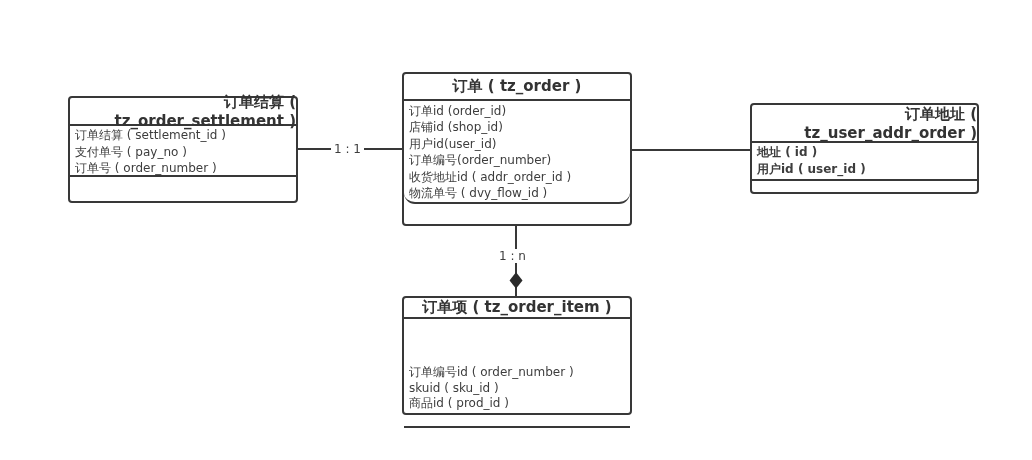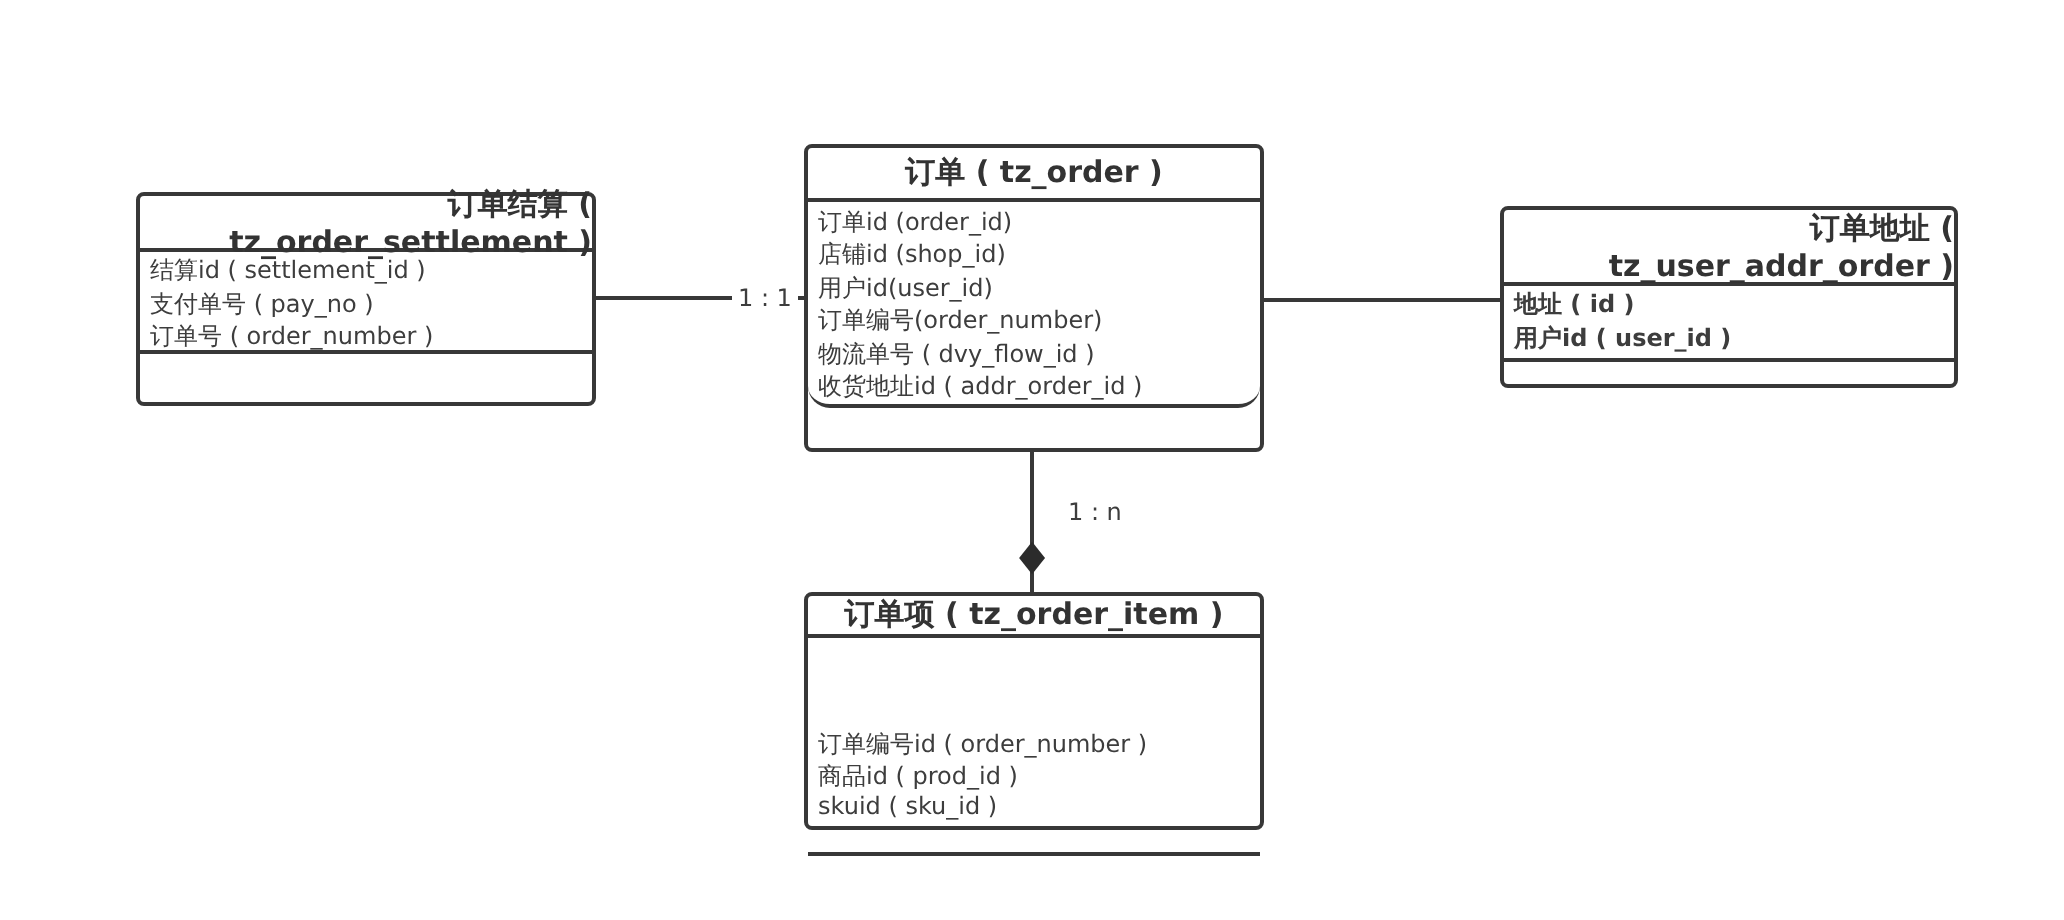--- a/index.html
+++ b/index.html
@@ -71,21 +71,20 @@
   #c-order-item       { left: 515px; top: 226px; width: 2px;  height: 70px; }
 
   .conn-label {
     position: absolute;
     font-size: 12px;
     color: #3d3d3d;
     background: #ffffff;
     padding: 0 3px;
     line-height: 14px;
     white-space: nowrap;
-    margin-left: 35px;
   }
   #lbl-1-1 { left: 331px; top: 142px; }
   #lbl-1-n { left: 496px; top: 249px; }
 
   .diamond-arrow {
     position: absolute;
     left: 507px;
     top: 266px;
     width: 18px;
     height: 24px;
@@ -106,52 +105,52 @@
 
   <div class="hline" id="c-order-addr"></div>
 
   <div class="vline" id="c-order-item"></div>
   <span class="conn-label" id="lbl-1-n">1 : n</span>
   <span class="diamond-arrow">◆</span>
 
   <div class="entity" id="e-settlement">
     <div class="entity-title">订单结算 ( tz_order_settlement )</div>
     <div class="entity-fields">
-      <div class="field">结算id ( settlement_id )</div>
+      <div class="field">订单结算 ( settlement_id )</div>
       <div class="field">支付单号 ( pay_no )</div>
       <div class="field">订单号 ( order_number )</div>
     </div>
     <div class="entity-footer"></div>
   </div>
 
   <div class="entity" id="e-order">
     <div class="entity-title">订单 ( tz_order )</div>
     <div class="entity-fields">
       <div class="field">订单id (order_id)</div>
       <div class="field">店铺id (shop_id)</div>
       <div class="field">用户id(user_id)</div>
       <div class="field">订单编号(order_number)</div>
+      <div class="field">收货地址id ( addr_order_id )</div>
       <div class="field">物流单号 ( dvy_flow_id )</div>
-      <div class="field">收货地址id ( addr_order_id )</div>
     </div>
     <div class="entity-footer"></div>
   </div>
 
   <div class="entity" id="e-addr">
     <div class="entity-title">订单地址 ( tz_user_addr_order )</div>
     <div class="entity-fields">
       <div class="field">地址 ( id )</div>
       <div class="field">用户id ( user_id )</div>
     </div>
     <div class="entity-footer"></div>
   </div>
 
   <div class="entity" id="e-item">
     <div class="entity-title">订单项 ( tz_order_item )</div>
     <div class="entity-fields">
       <div class="field">订单编号id ( order_number )</div>
+      <div class="field">skuid ( sku_id )</div>
       <div class="field">商品id ( prod_id )</div>
-      <div class="field">skuid ( sku_id )</div>
     </div>
     <div class="entity-footer"></div>
   </div>
 
 </div>
 
 </body></html>

